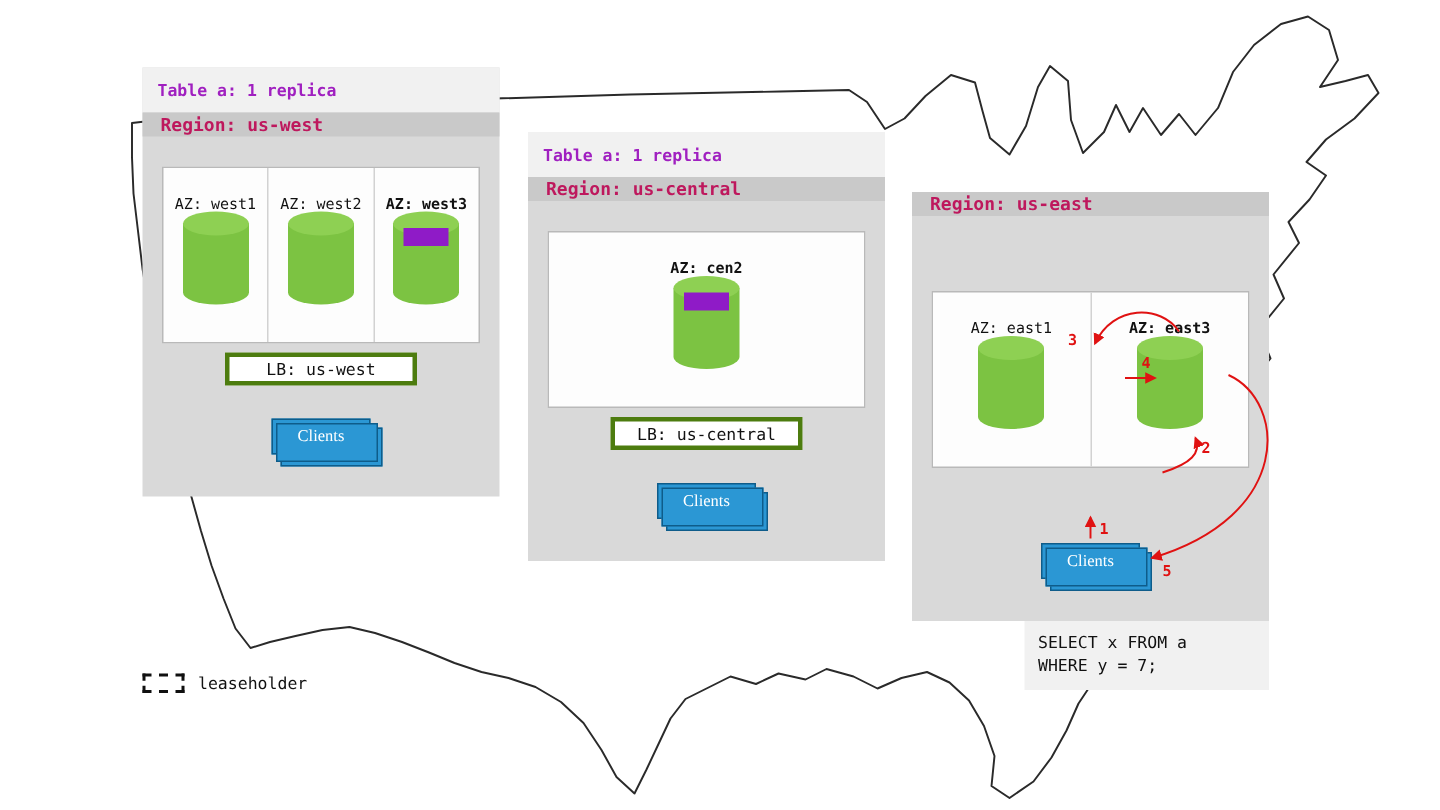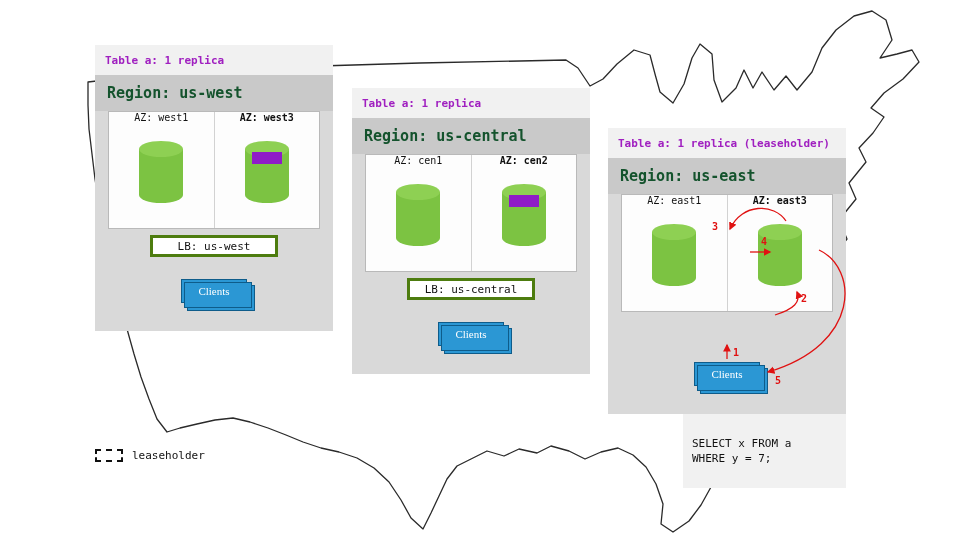--- a/index.html
+++ b/index.html
@@ -20,31 +20,31 @@
   .panel {
     position:absolute; width:238px; height:286px;
     background:#d9d9d9; z-index:2;
   }
   .panel-header {
     height:30px; background:#f1f1f1;
     display:flex; align-items:center; padding:0 10px;
     font-size:11px; font-weight:bold; color:#a020c0; white-space:nowrap;
   }
   .region-band {
-    height:36px; background:#c9c9c9;
+    height:16px; background:#c9c9c9;
     display:flex; align-items:center; padding:0 12px;
-    font-size:15px; font-weight:bold; color:#14532d;
+    font-size:12px; font-weight:bold; color:#be185d;
   }
   .az-box {
     position:absolute; left:13px; top:66px; width:212px; height:118px;
     background:#fdfdfd; border:1px solid #b9b9b9; display:flex;
   }
   .az-cell { flex:1; position:relative; border-right:1px solid #d2d2d2; }
   .az-cell:last-child { border-right:none;font-weight:bold; }
-  .az-label { text-align:center; font-size:10px; padding-top:0; white-space:nowrap; }
+  .az-label { text-align:center; font-size:10px; padding-top:19px; white-space:nowrap; }
   .cylinder { position:absolute; left:50%; top:28px; transform:translateX(-50%); }
   .replica-bar {
     position:absolute; left:50%; top:40px; transform:translateX(-50%);
     width:30px; height:12px; background:#8f1bc7; z-index:3;
   }
   .replica-bar.leaseholder {
     width:34px; height:15px; top:38px; border:2px dashed #101010;
   }
   .lb-box {
     position:absolute; top:190px; left:50%; transform:translateX(-50%);
@@ -61,21 +61,21 @@
   .clients-btn::before, .clients-btn::after {
     content:""; position:absolute; width:66px; height:24px;
     background:#2b97d4; border:1px solid #0e5c8a;
   }
   .clients-btn::before { left:2px; top:2px; z-index:-1; }
   .clients-btn::after  { left:5px; top:5px; z-index:-2; }
 
   .query-box {
     position:absolute; left:683px; top:414px; width:163px; min-height:46px;
     background:#f1f1f1; z-index:2;
-    font-size:11px; line-height:15px; padding:22px 9px; white-space:pre;
+    font-size:11px; line-height:15px; padding:7px 9px; white-space:pre;
   }
 
   .legend {
     position:absolute; left:95px; top:449px; z-index:2;
     display:flex; align-items:center; gap:9px; font-size:11px;justify-content:center;
   }
   .legend-swatch {
     width:28px; height:13px; background:#ffffff; border:2px dashed #101010;
   }
 </style>
@@ -109,58 +109,57 @@
     <div class="region-band">Region: us-west</div>
     <div class="az-box">
       <div class="az-cell">
         <div class="az-label">AZ: west1</div>
         <svg class="cylinder" width="46" height="64" viewBox="0 0 46 64">
           <path d="M 1,9 L 1,55 A 22,8 0 0 0 45,55 L 45,9 Z" fill="#7cc342"></path>
           <ellipse cx="23" cy="9" rx="22" ry="8" fill="#8ed053"></ellipse>
         </svg>
       </div>
       <div class="az-cell">
+        <div class="az-label">AZ: west2</div>
+        <svg class="cylinder" width="46" height="64" viewBox="0 0 46 64">
+          <path d="M 1,9 L 1,55 A 22,8 0 0 0 45,55 L 45,9 Z" fill="#7cc342"></path>
+          <ellipse cx="23" cy="9" rx="22" ry="8" fill="#8ed053"></ellipse>
+        </svg>
+      </div>
+      <div class="az-cell">
         <div class="az-label">AZ: west3</div>
         <svg class="cylinder" width="46" height="64" viewBox="0 0 46 64">
           <path d="M 1,9 L 1,55 A 22,8 0 0 0 45,55 L 45,9 Z" fill="#7cc342"></path>
           <ellipse cx="23" cy="9" rx="22" ry="8" fill="#8ed053"></ellipse>
         </svg>
         <div class="replica-bar"></div>
       </div>
     </div>
     <div class="lb-box">LB: us-west</div>
     <div class="clients-btn">Clients</div>
   </section>
 
   <section class="panel" style="left:352px; top:88px;">
     <div class="panel-header">Table a: 1 replica</div>
     <div class="region-band">Region: us-central</div>
     <div class="az-box">
       <div class="az-cell">
-        <div class="az-label">AZ: cen1</div>
-        <svg class="cylinder" width="46" height="64" viewBox="0 0 46 64">
-          <path d="M 1,9 L 1,55 A 22,8 0 0 0 45,55 L 45,9 Z" fill="#7cc342"></path>
-          <ellipse cx="23" cy="9" rx="22" ry="8" fill="#8ed053"></ellipse>
-        </svg>
-      </div>
-      <div class="az-cell">
         <div class="az-label">AZ: cen2</div>
         <svg class="cylinder" width="46" height="64" viewBox="0 0 46 64">
           <path d="M 1,9 L 1,55 A 22,8 0 0 0 45,55 L 45,9 Z" fill="#7cc342"></path>
           <ellipse cx="23" cy="9" rx="22" ry="8" fill="#8ed053"></ellipse>
         </svg>
         <div class="replica-bar"></div>
       </div>
     </div>
     <div class="lb-box">LB: us-central</div>
     <div class="clients-btn">Clients</div>
   </section>
 
   <section class="panel" style="left:608px; top:128px;">
-    <div class="panel-header">Table a: 1 replica (leaseholder)</div>
     <div class="region-band">Region: us-east</div>
     <div class="az-box">
       <div class="az-cell">
         <div class="az-label">AZ: east1</div>
         <svg class="cylinder" width="46" height="64" viewBox="0 0 46 64">
           <path d="M 1,9 L 1,55 A 22,8 0 0 0 45,55 L 45,9 Z" fill="#7cc342"></path>
           <ellipse cx="23" cy="9" rx="22" ry="8" fill="#8ed053"></ellipse>
         </svg>
       </div>
       <div class="az-cell">

